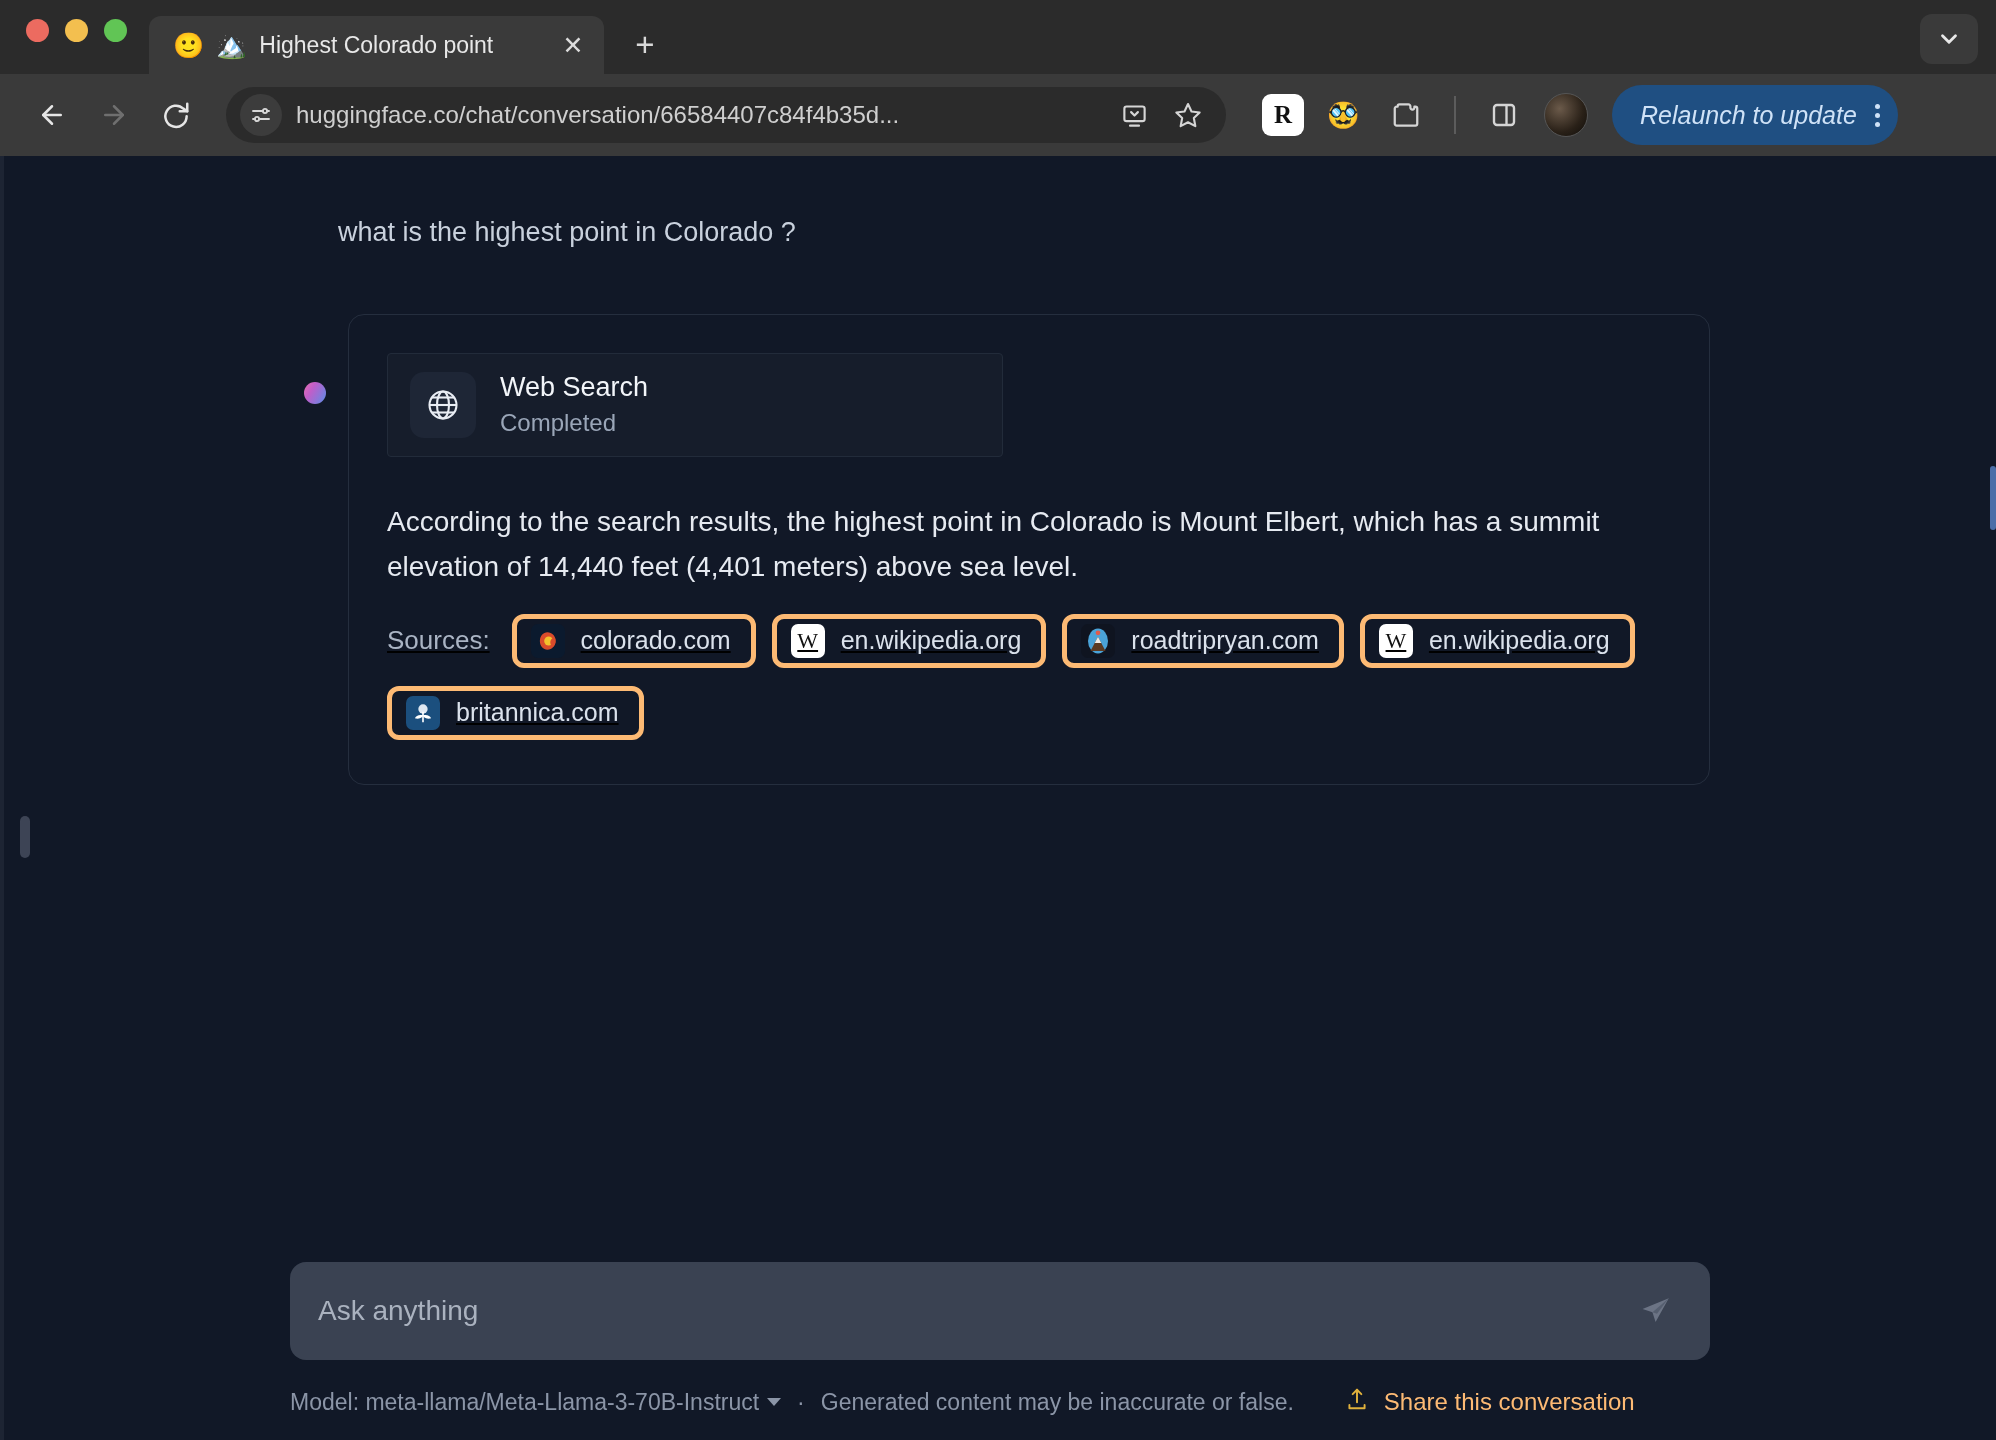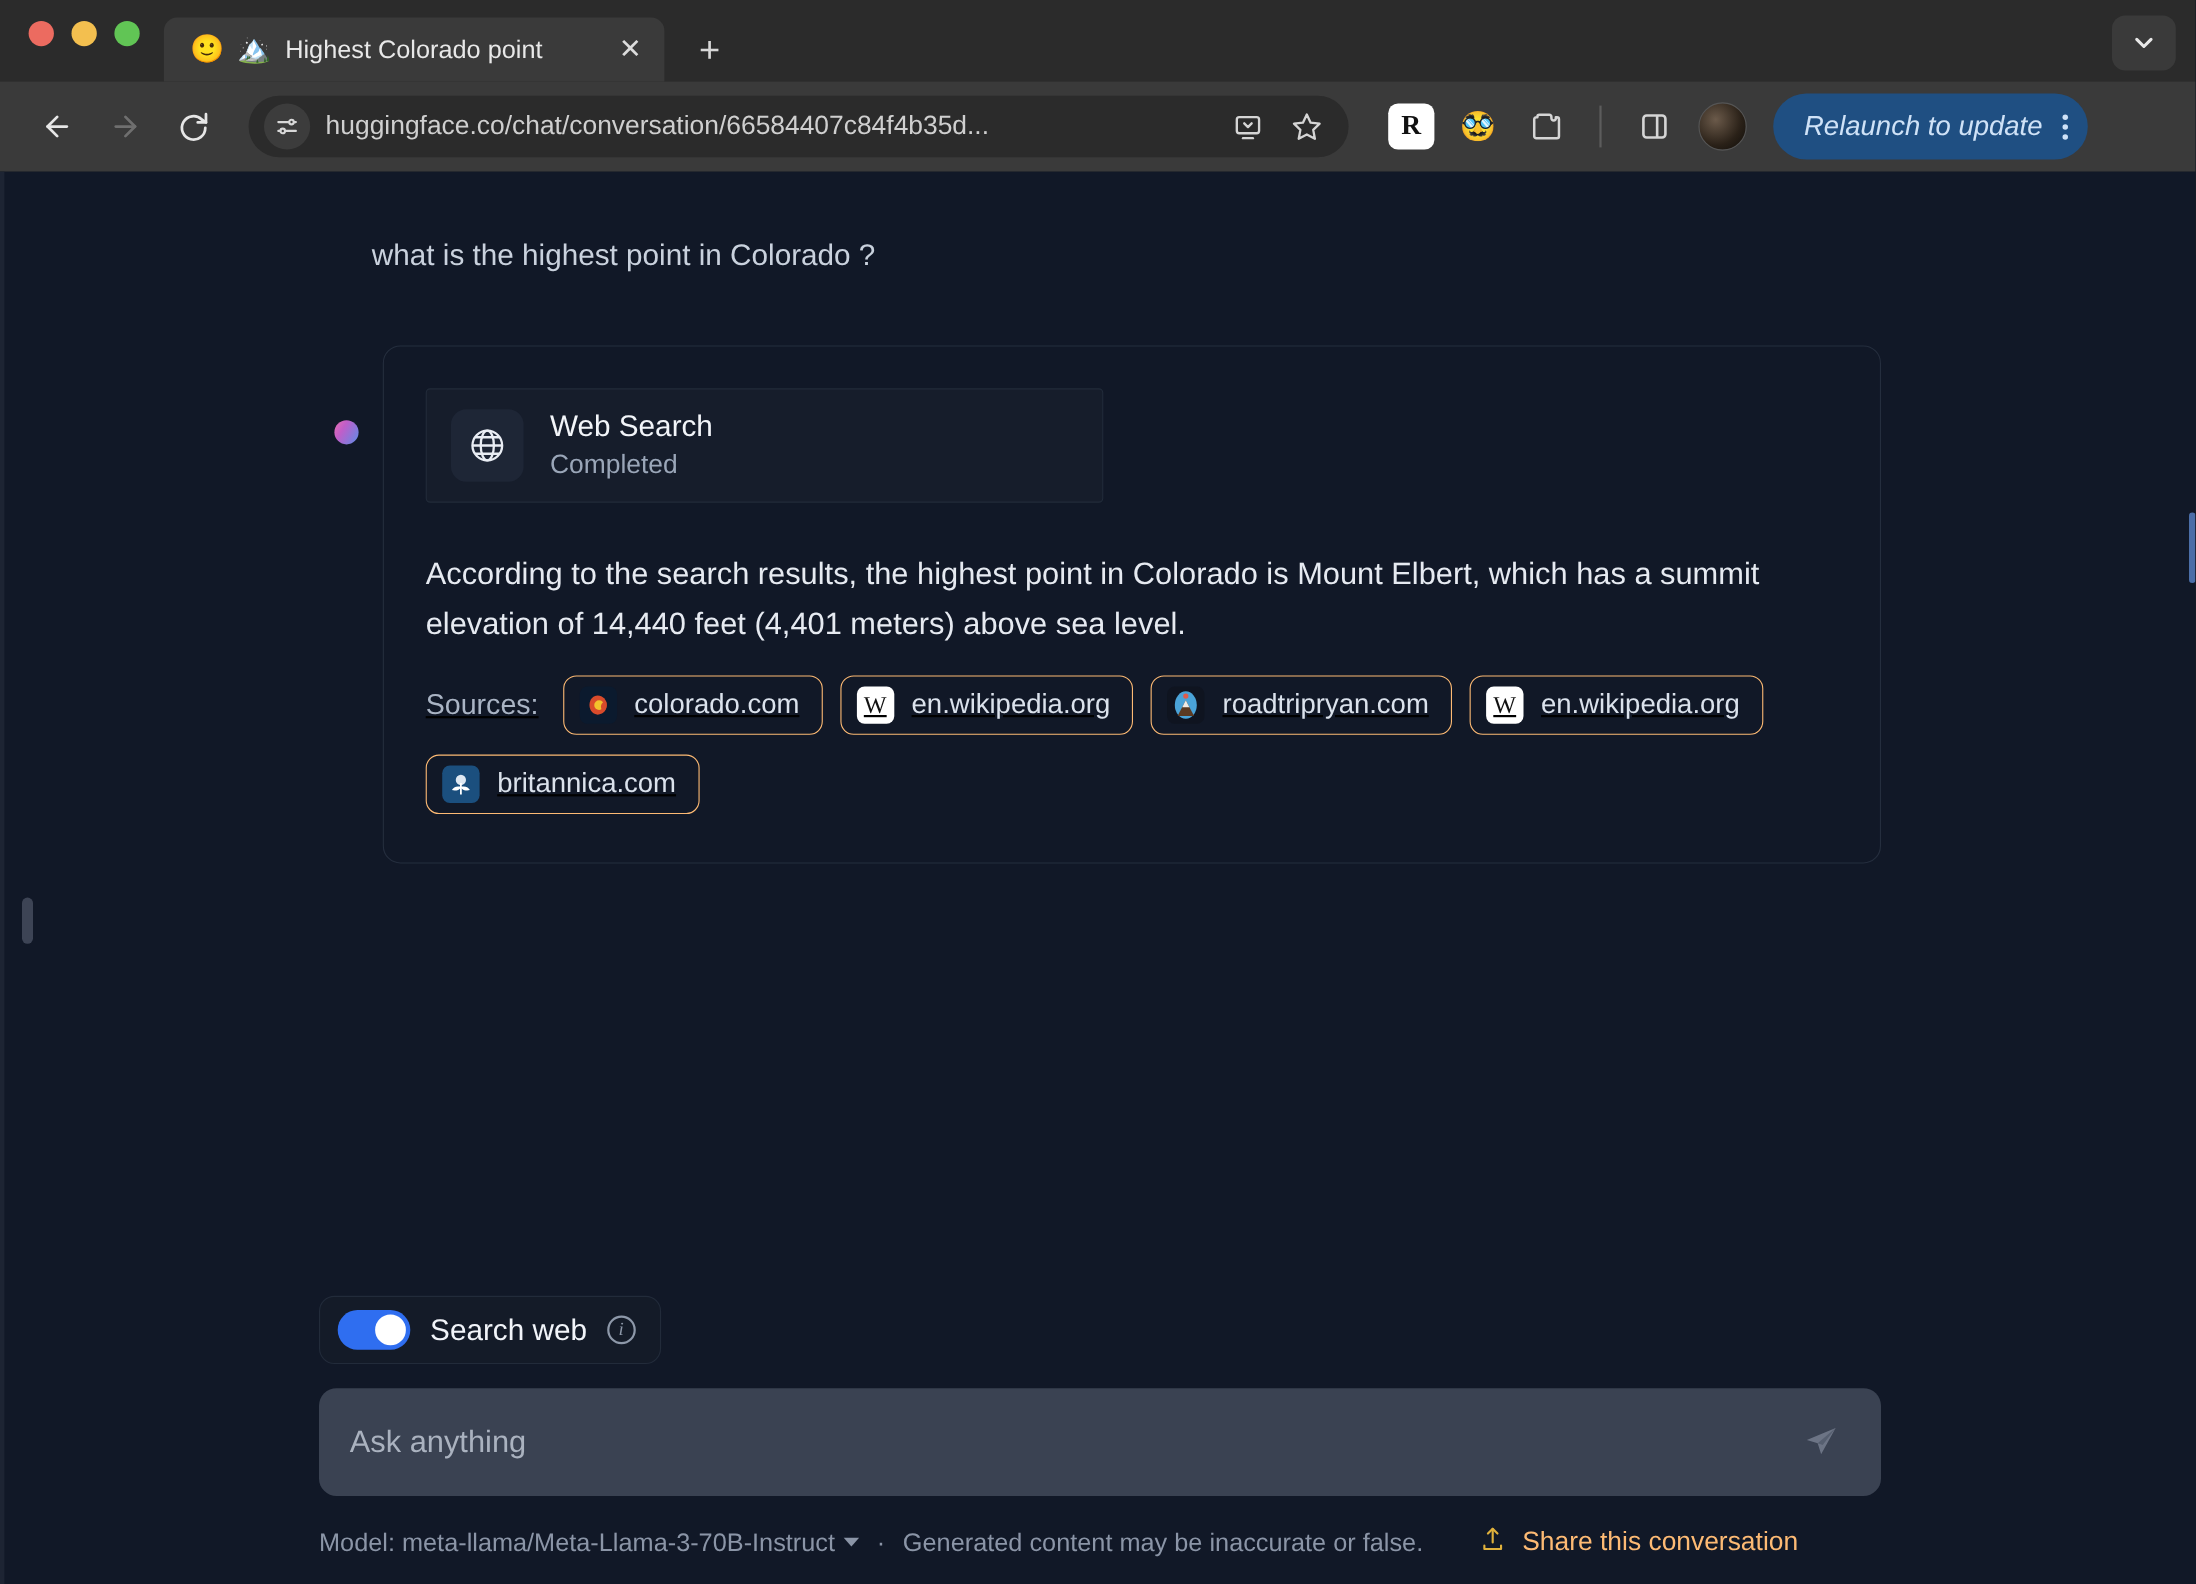--- a/index.html
+++ b/index.html
@@ -139,21 +139,21 @@
     margin-top: 42px; color:#e6eaf1; font-size: 28px; line-height: 1.62;
   }
 
   .sources-row {
     margin-top: 24px; display:flex; align-items:center; gap: 16px;
     flex-wrap: wrap; row-gap: 18px; text-decoration: underline;
   }
   .sources-label { color:#aab4c4; font-size: 26px; margin-right: 6px; }
   .source-chip {
     display:flex; align-items:center; gap: 16px; height: 54px;
-    border:1px solid #fdba74; border-radius: 12px; padding: 0 20px 0 14px; justify-content: center;
+    border:5px solid #fdba74; border-radius: 12px; padding: 0 20px 0 14px; justify-content: center;
   }
   .chip-label { color:#dbe2ec; font-size: 25px; }
   .favicon {
     width: 34px; height: 34px; border-radius: 7px; flex:none;
     display:flex; align-items:center; justify-content:center; overflow:hidden;
   }
   .fav-colorado { background:#0b1a2e; }
   .fav-wiki { background:#ffffff; color:#111; font-family:"Liberation Serif", serif; font-size:22px; }
   .fav-road { background:#0f1420; }
   .fav-brit { background:#1b4f7e; }
@@ -391,29 +391,20 @@
                   <span class="chip-label">britannica.com</span>
                 </a>
               </div>
 
             </div>
           </div>
         </div>
       </div>
 
       <div class="composer">
-        <div class="webtoggle-wrap">
-          <div class="webtoggle">
-            <span class="switch">
-                <span class="knob"></span>
-              </span>
-            <span class="webtoggle-label">Search web</span>
-            <span class="info-icon">i</span>
-          </div>
-        </div>
 
         <div class="inputbox">
           <span class="input-placeholder">Ask anything</span>
           <span class="send-btn">
             <svg width="34" height="34" viewBox="0 0 24 24" fill="#6f7788">
                 <path d="M21 3 2.5 10.6l7 2.2 2.2 7L21 3z" opacity="0.95"></path>
                 <path d="M9.5 12.8 21 3l-8.3 10.9z" fill="#565f70"></path>
               </svg>
           </span>
         </div>

